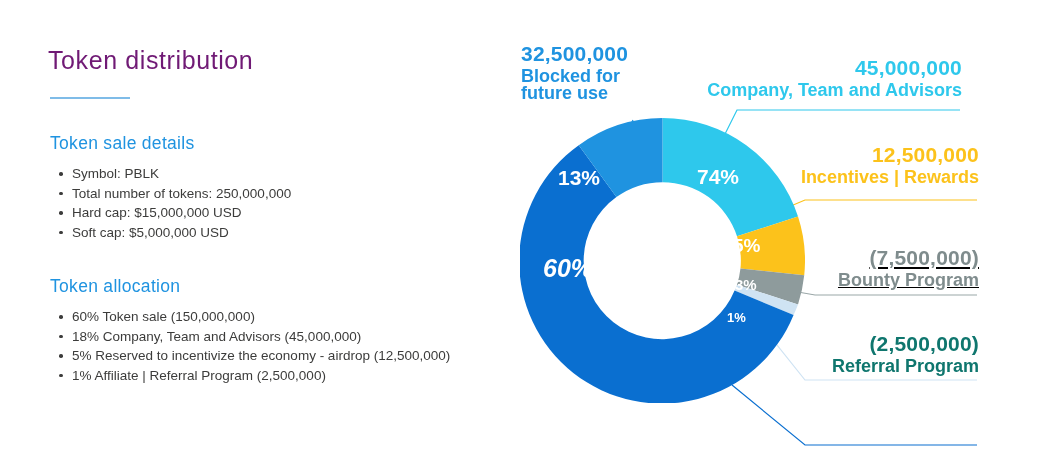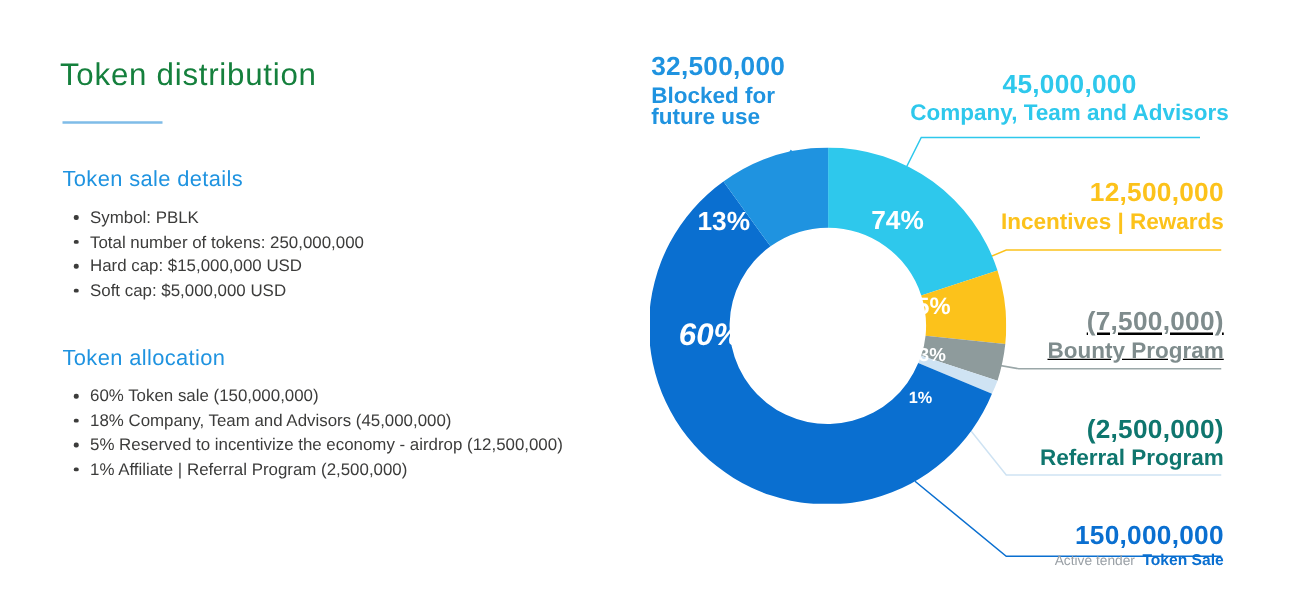--- a/index.html
+++ b/index.html
@@ -17,21 +17,21 @@
   }
 
   
   .left {
     position: absolute;
     left: 48px; top: 46px;
     width: 470px;
   }
   .page-title {
     font-size: 25px;
-    color: #15803d;
+    color: #701a75;
     letter-spacing: 0.6px;
     font-weight: 400;
     margin: 0;
   }
   .title-rule {
     width: 80px; height: 2px;
     background: #7fbce8;
     margin: 22px 0 0 2px;
   }
   .section-head {
@@ -180,42 +180,35 @@
       <div class="slice-label" style="left:207px; top:192px; font-size:13px;">1%</div>
       <div class="slice-label" style="left:23px; top:136px; font-size:25px;font-style:italic;">60%</div>
     </div>
 
     <div class="callout c-blocked" style="left:16px; top:42px;">
       <div class="num">32,500,000</div>
       <div class="cap">Blocked for</div>
       <div class="cap" style="margin-top:0">future use</div>
     </div>
 
-    <div class="callout c-company right-align" style="right:60px; top:56px;text-align:center;">
+    <div class="callout c-company right-align" style="right:81px; top:56px;">
       <div class="num">45,000,000</div>
       <div class="cap">Company, Team and Advisors</div>
     </div>
 
     <div class="callout c-incent right-align" style="right:64px; top:143px;">
       <div class="num">12,500,000</div>
       <div class="cap">Incentives | Rewards</div>
     </div>
 
     <div class="callout c-bounty right-align" style="right:64px; top:246px;text-decoration:underline;">
       <div class="num">(7,500,000)</div>
       <div class="cap">Bounty Program</div>
     </div>
 
     <div class="callout c-referral right-align" style="right:64px; top:332px;">
       <div class="num">(2,500,000)</div>
       <div class="cap">Referral Program</div>
     </div>
 
-    <div class="callout c-sale right-align" style="right:64px; top:417px;">
-      <div class="num">150,000,000</div>
-      <div style="display:flex; align-items:baseline; justify-content:flex-end; gap:6px;">
-        <span class="sub">Active tender</span>
-        <span class="cap2">Token Sale</span>
-      </div>
-    </div>
 
   </div>
 </div>
 
 </body></html>

